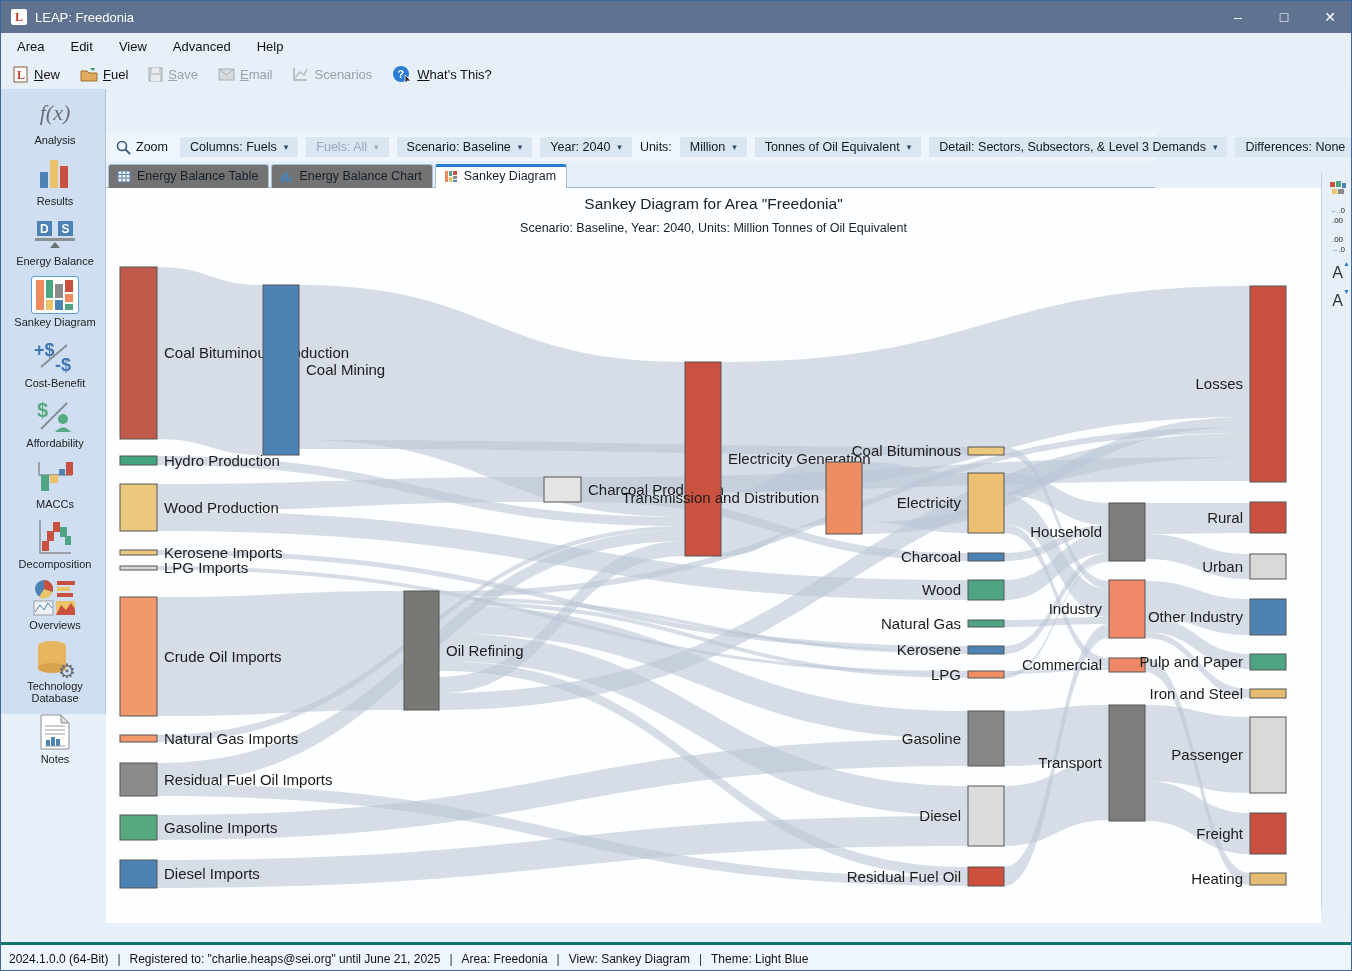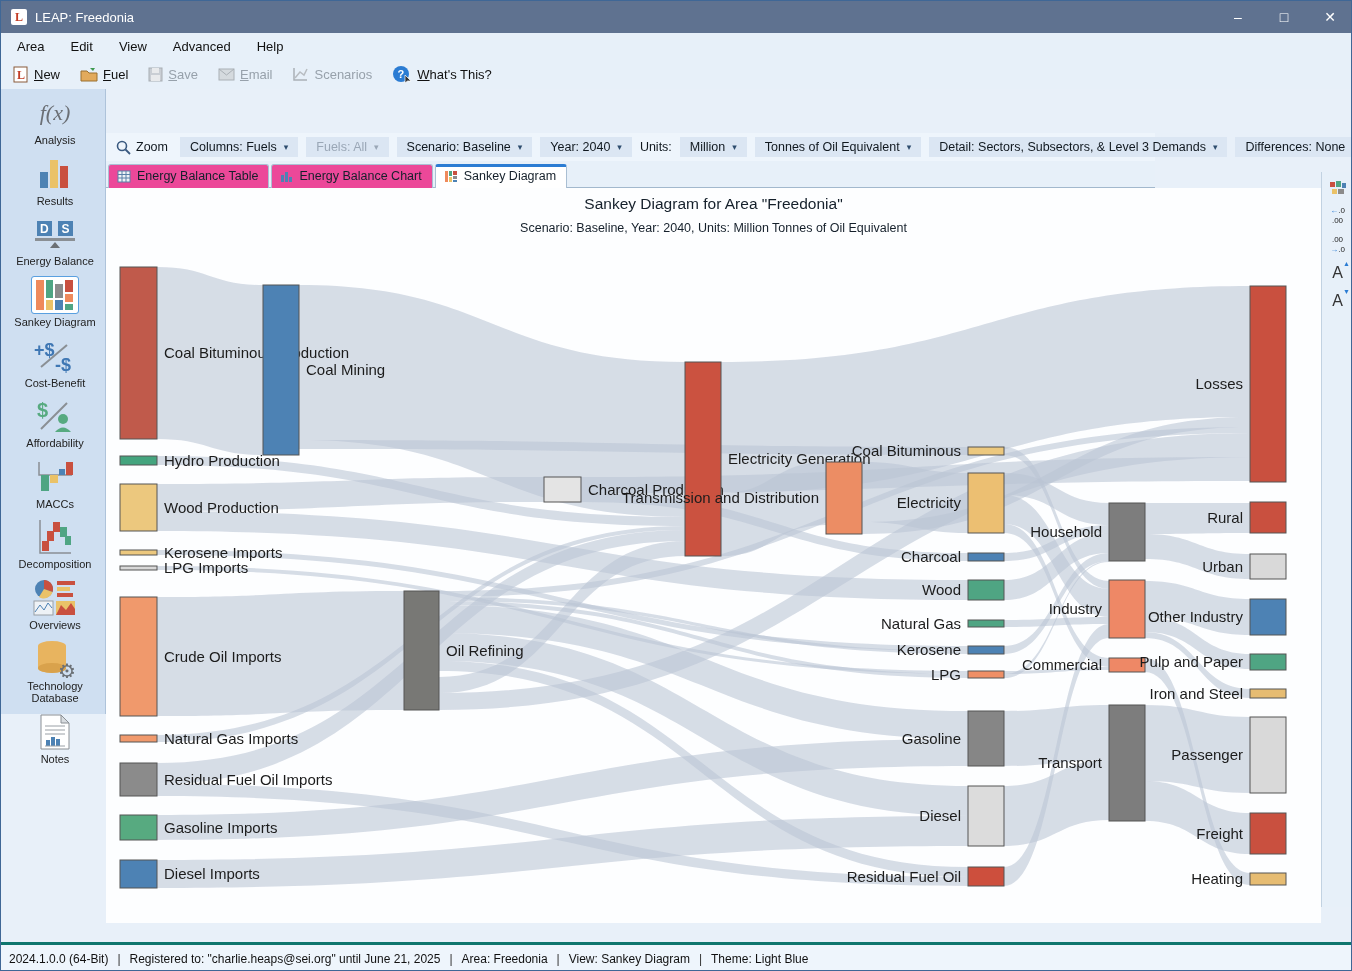--- a/index.html
+++ b/index.html
@@ -47,21 +47,21 @@
   .dd.disabled { color:#9aa7b6; } .dd.disabled .caret { color:#9aa7b6; }
   .zoom-btn { display:inline-flex; align-items:center; gap:5px; padding:3px 4px; }
   .spin { background:#fff; border:1px solid #8aa0b8; border-radius:3px; width:44px; height:21px;
           display:inline-flex; align-items:center; }
   .spin .val { flex:1; text-align:center; }
   .spin .arrows { display:flex; flex-direction:column; font-size:6px; color:#444; padding-right:2px; line-height:1.1; }
   .btn-flat { background:#d3dfee; border:1px solid #b5c6da; border-radius:4px; padding:2px 9px; }
 
   .tabbar { height:27px; background:#e7f0f9; border-bottom:1px solid #a2b8cd; display:flex;
             align-items:flex-end; padding-left:2px; }
-  .tab { display:inline-flex; align-items:center; gap:6px; background:#ec4899; border:1px solid #aabfd3;
+  .tab { display:inline-flex; align-items:center; gap:6px; background:#737373; border:1px solid #aabfd3;
          border-bottom:none; padding:4px 10px 5px 8px; font-size:12.5px; color:#15202b;
          border-radius:3px 3px 0 0; margin-right:2px; position:relative; top:1px; }
   .tab.active { background:#fff; border-top:3px solid #2b7cd3; padding-top:2px; z-index:2; }
 
   .panel { position:relative; width:1215px; height:735px; background:#fdfeff; }
   .diagram-title { position:absolute; top:7px; width:1215px; text-align:center; font-size:15.5px; color:#15202b; }
   .diagram-subtitle { position:absolute; top:33px; width:1215px; text-align:center; font-size:12.5px; color:#15202b; }
   #sankey-svg { position:absolute; left:0; top:0; }
   #sankey-svg text { font-family:"Liberation Sans", sans-serif; font-size:15px; fill:#1c1c1c; }
 

